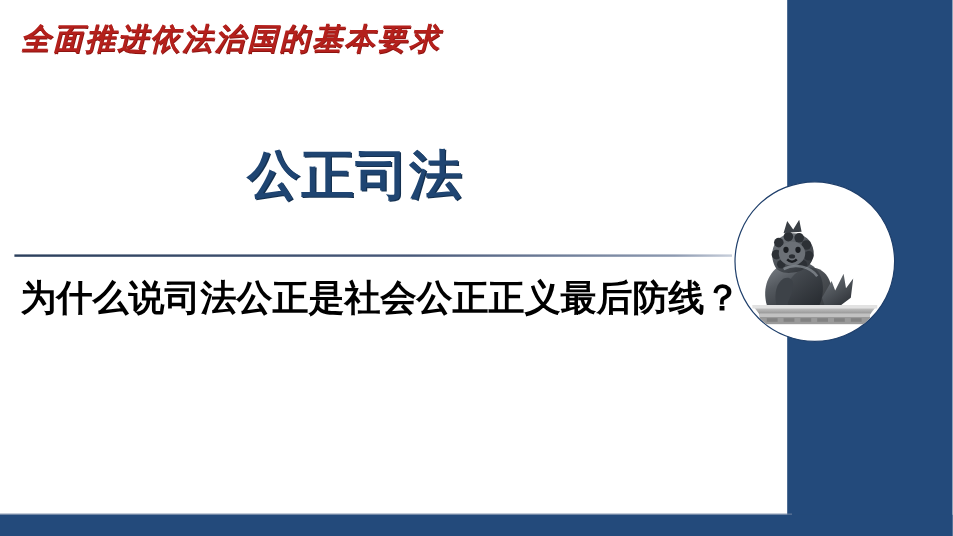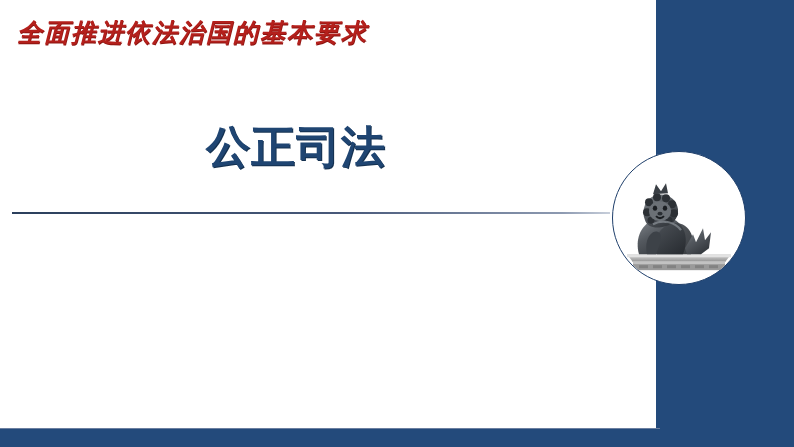--- a/index.html
+++ b/index.html
@@ -127,20 +127,21 @@
 
   <div class="panel-bottom-edge"></div>
   <div class="panel-bottom"></div>
 
   <div class="red-heading">全面推进依法治国的基本要求</div>
 
   <div class="main-title">公正司法</div>
 
   <div class="divider"></div>
 
+  <div class="subtitle">为什么说司法公正是社会公正正义最后防线？</div>
 
   <div class="photo-circle">
     <svg width="112" height="104" viewBox="0 0 112 104">
       <defs>
         <linearGradient id="stoneGrad" x1="0" y1="0" x2="0" y2="1">
           <stop offset="0%" stop-color="#d8d8d8"></stop>
           <stop offset="45%" stop-color="#b9b9b9"></stop>
           <stop offset="100%" stop-color="#8f8f8f"></stop>
         </linearGradient>
         <linearGradient id="bronzeGrad" x1="0.15" y1="0" x2="0.85" y2="1">

